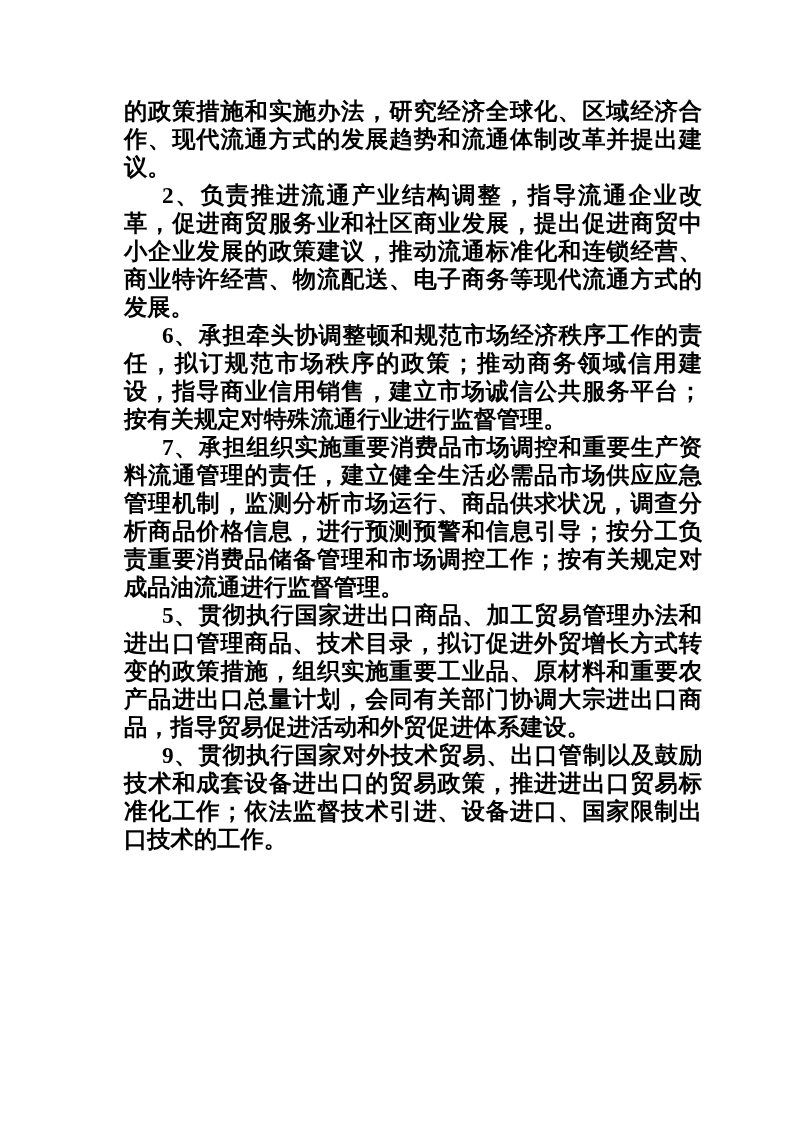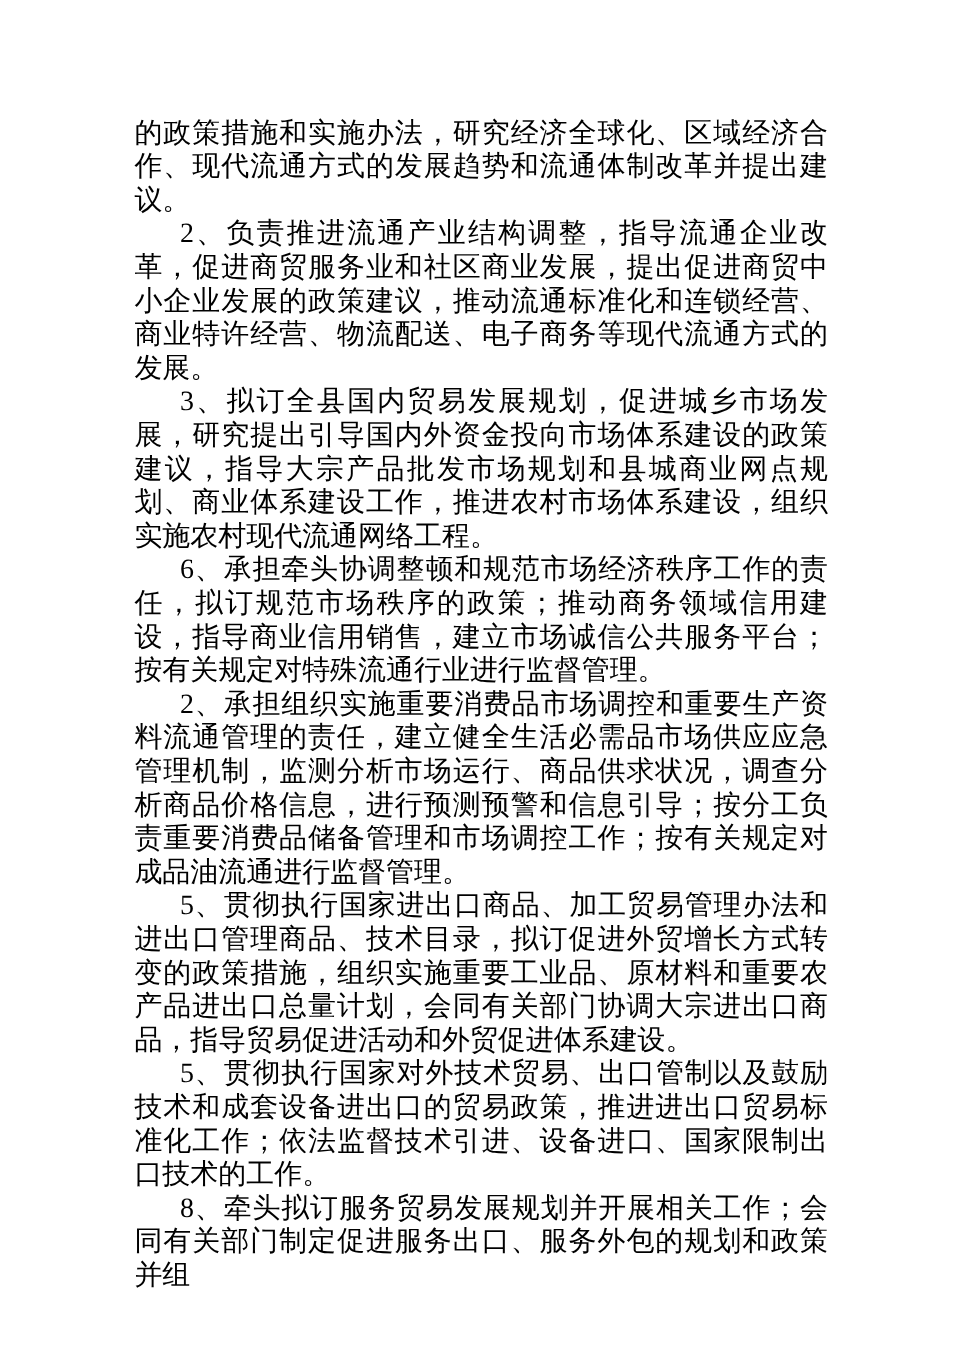--- a/index.html
+++ b/index.html
@@ -10,46 +10,45 @@
   .doc-page {
     position: relative;
     box-sizing: border-box;
     width: 800px;
     height: 1131px;
     background: #ffffff;
     overflow: hidden;
   }
   .doc-body {
     position: absolute;
-    left: 112px;
+    left: 124px;
     top: 97px;
     width: 578px;
     font-family: "Liberation Serif", "DejaVu Serif", serif;
     font-size: 23.3px;
     line-height: 28px;
     color: #000000;
+    font-weight: bold;
   }
   .para {
     margin: 0;
     padding: 0;
     text-align: justify;
     text-justify: inter-character;
     word-break: normal;
   }
   .para.indented {
     text-indent: 38px;
   }
 </style>
 </head>
 <body>
 
 <div class="doc-page">
   <div class="doc-body">
       <p class="para">的政策措施和实施办法，研究经济全球化、区域经济合作、现代流通方式的发展趋势和流通体制改革并提出建议。</p>
       <p class="para indented">2、负责推进流通产业结构调整，指导流通企业改革，促进商贸服务业和社区商业发展，提出促进商贸中小企业发展的政策建议，推动流通标准化和连锁经营、商业特许经营、物流配送、电子商务等现代流通方式的发展。</p>
-      <p class="para indented">3、拟订全县国内贸易发展规划，促进城乡市场发展，研究提出引导国内外资金投向市场体系建设的政策建议，指导大宗产品批发市场规划和县城商业网点规划、商业体系建设工作，推进农村市场体系建设，组织实施农村现代流通网络工程。</p>
       <p class="para indented">6、承担牵头协调整顿和规范市场经济秩序工作的责任，拟订规范市场秩序的政策；推动商务领域信用建设，指导商业信用销售，建立市场诚信公共服务平台；按有关规定对特殊流通行业进行监督管理。</p>
-      <p class="para indented">2、承担组织实施重要消费品市场调控和重要生产资料流通管理的责任，建立健全生活必需品市场供应应急管理机制，监测分析市场运行、商品供求状况，调查分析商品价格信息，进行预测预警和信息引导；按分工负责重要消费品储备管理和市场调控工作；按有关规定对成品油流通进行监督管理。</p>
+      <p class="para indented">7、承担组织实施重要消费品市场调控和重要生产资料流通管理的责任，建立健全生活必需品市场供应应急管理机制，监测分析市场运行、商品供求状况，调查分析商品价格信息，进行预测预警和信息引导；按分工负责重要消费品储备管理和市场调控工作；按有关规定对成品油流通进行监督管理。</p>
       <p class="para indented">5、贯彻执行国家进出口商品、加工贸易管理办法和进出口管理商品、技术目录，拟订促进外贸增长方式转变的政策措施，组织实施重要工业品、原材料和重要农产品进出口总量计划，会同有关部门协调大宗进出口商品，指导贸易促进活动和外贸促进体系建设。</p>
-      <p class="para indented">5、贯彻执行国家对外技术贸易、出口管制以及鼓励技术和成套设备进出口的贸易政策，推进进出口贸易标准化工作；依法监督技术引进、设备进口、国家限制出口技术的工作。</p>
-      <p class="para indented">8、牵头拟订服务贸易发展规划并开展相关工作；会同有关部门制定促进服务出口、服务外包的规划和政策并组</p>
+      <p class="para indented">9、贯彻执行国家对外技术贸易、出口管制以及鼓励技术和成套设备进出口的贸易政策，推进进出口贸易标准化工作；依法监督技术引进、设备进口、国家限制出口技术的工作。</p>
     </div>
 </div>
 
 </body></html>

